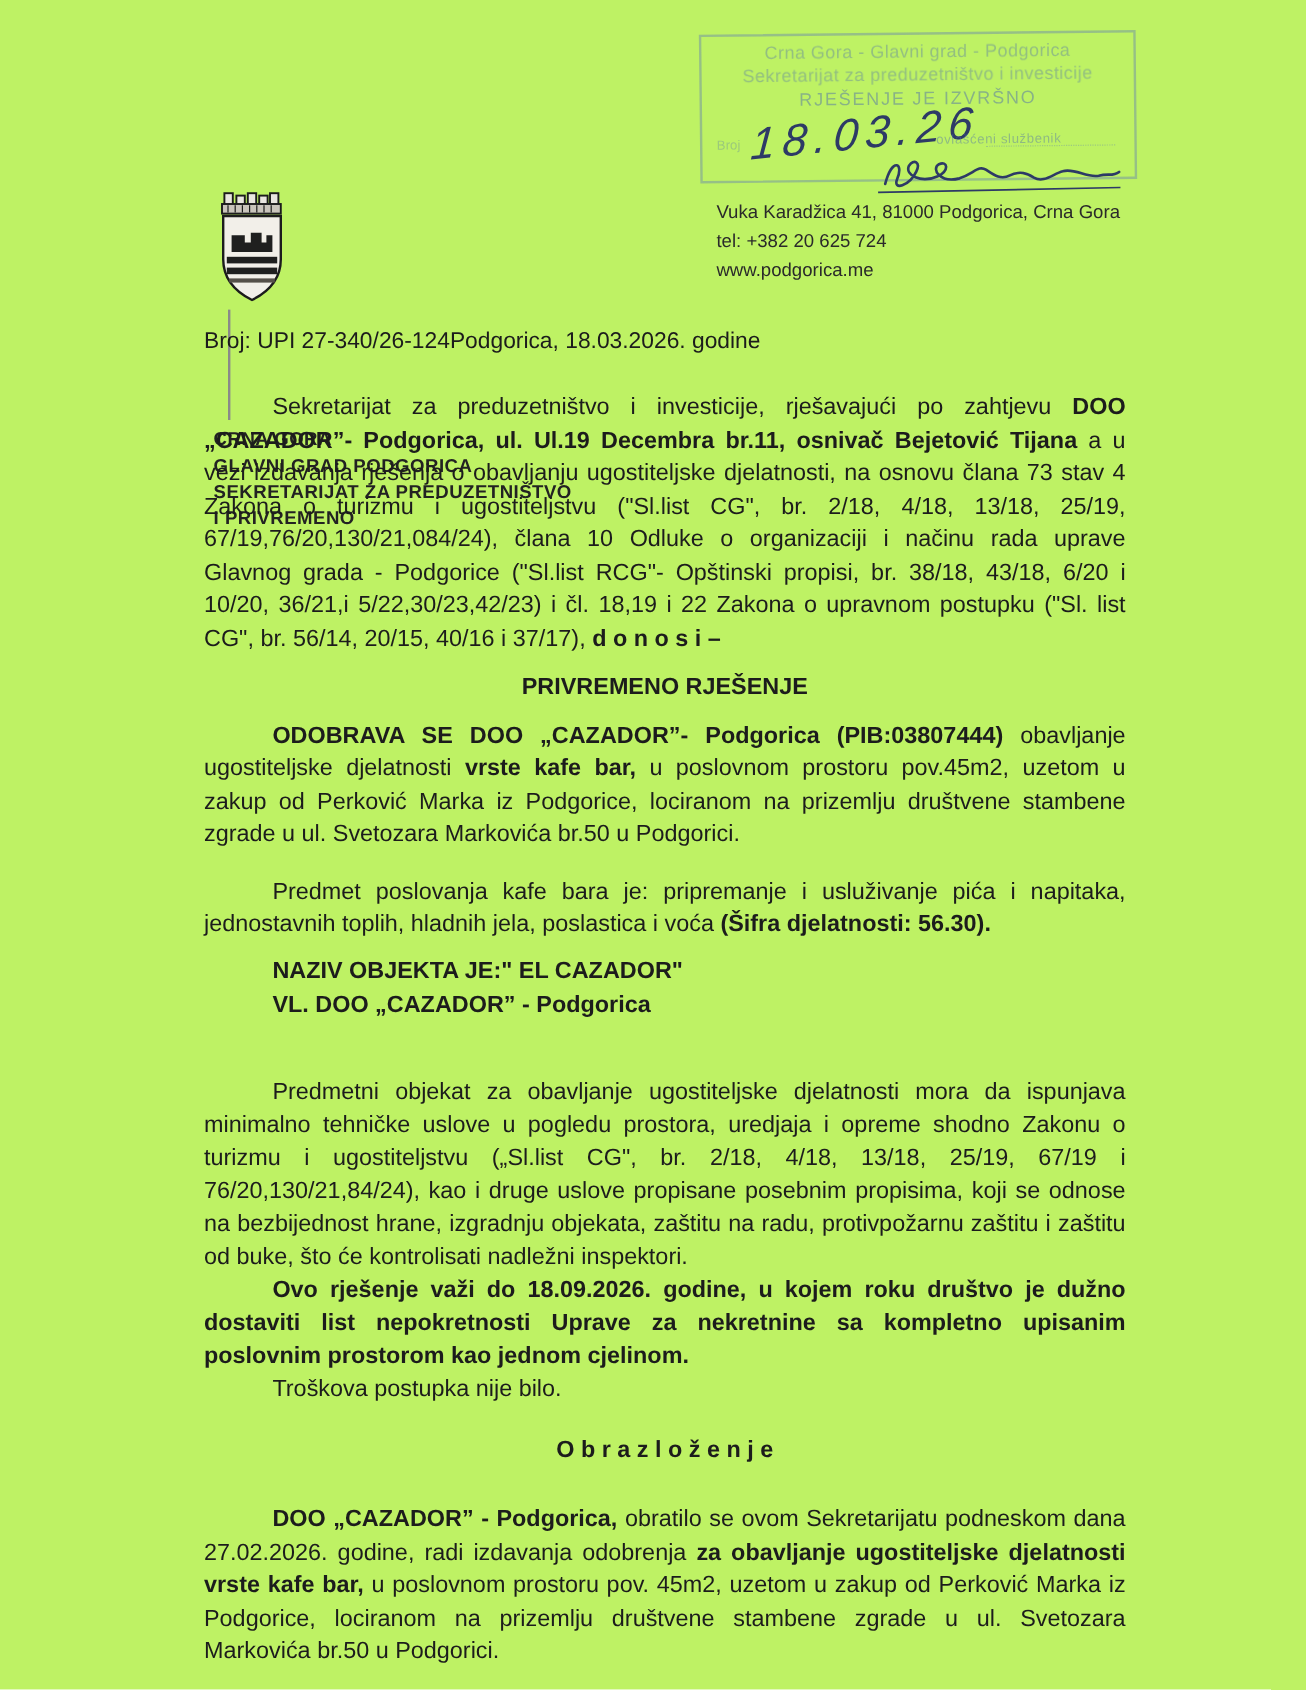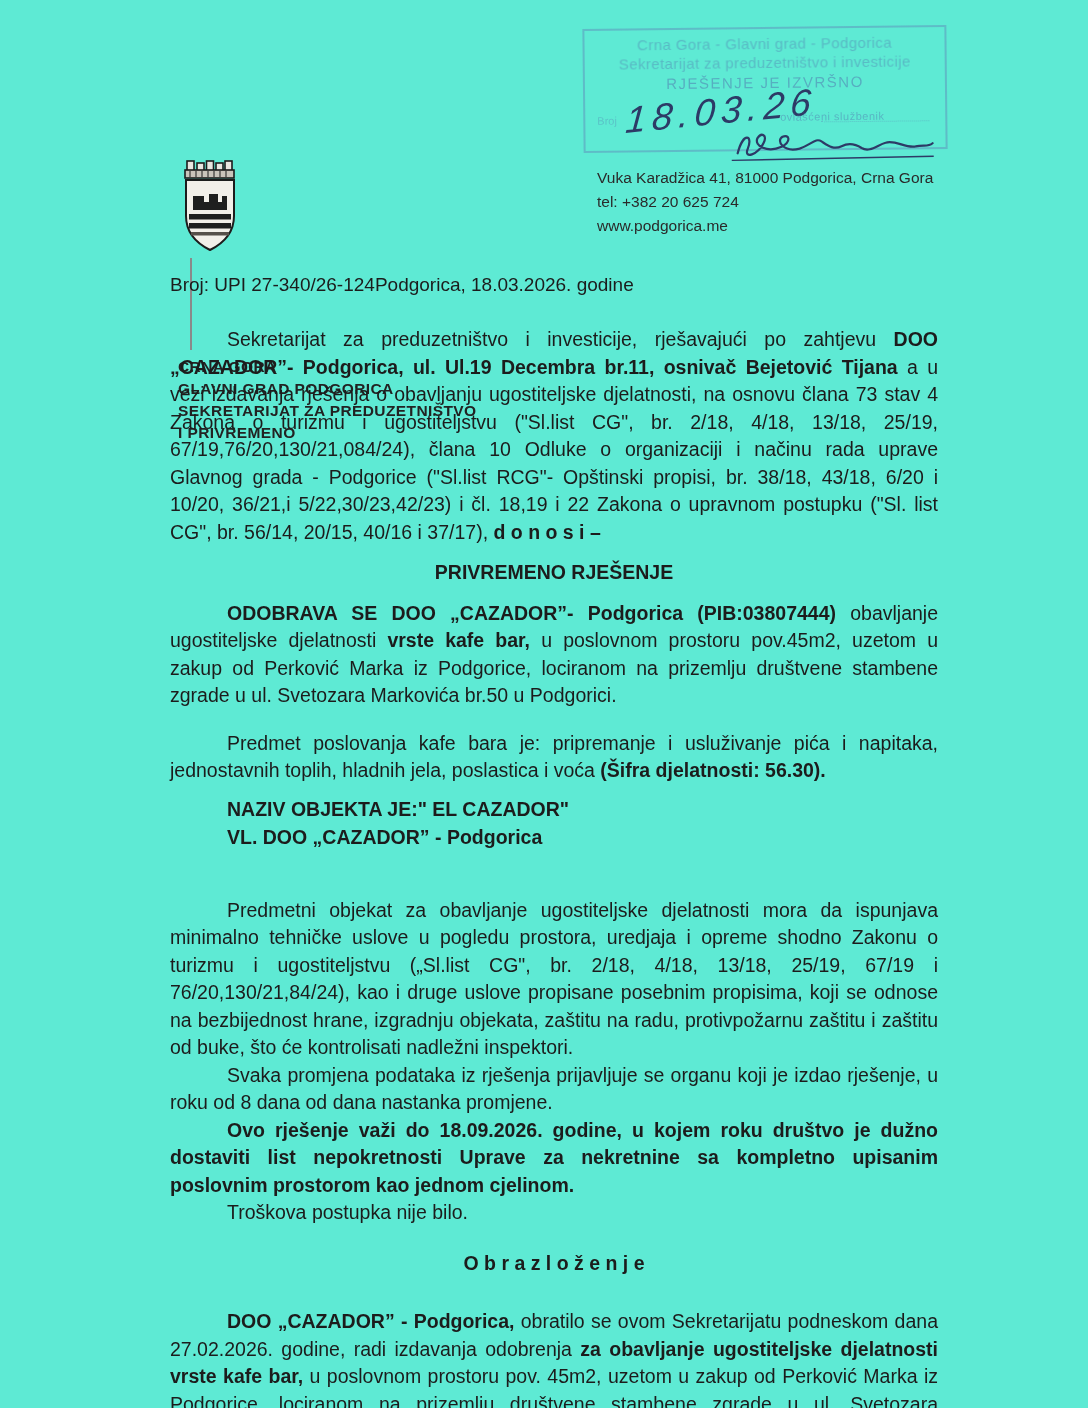--- a/index.html
+++ b/index.html
@@ -1,17 +1,17 @@
 <!DOCTYPE html>
 <html><head>
 <meta charset="utf-8">
 <style>
   html,body { margin:0; padding:0; background:#ffffff; }
   .page {
-    position:relative; width:1088px; height:1408px; background:#5eead4;
+    position:relative; width:1088px; height:1408px; background:#bef264;
     font-family:"Liberation Sans", sans-serif; color:#1c1c1c; overflow:hidden;
   }
 
   
   .stamp {
     position:absolute; left:583px; top:27px; width:364px; height:124px;
     border:2px solid rgba(95,125,180,.42); transform:rotate(-.6deg);
     padding:5px 10px 0 10px; color:rgba(80,112,172,.78); box-sizing:border-box;
   }
   .s-line { text-align:center; font-size:15px; line-height:19px; letter-spacing:.4px; }
@@ -130,21 +130,20 @@
   <div class="content">
     <p class="just ind"><span>Sekretarijat za preduzetništvo i investicije, rješavajući po zahtjevu </span><span style="font-weight: bold;">DOO „CAZADOR”- Podgorica, ul. Ul.19 Decembra br.11, osnivač Bejetović Tijana</span><span> a u vezi izdavanja rješenja o obavljanju ugostiteljske djelatnosti, na osnovu člana 73 stav 4 Zakona o turizmu i ugostiteljstvu ("Sl.list CG", br. 2/18, 4/18, 13/18, 25/19, 67/19,76/20,130/21,084/24), člana 10 Odluke o organizaciji i načinu rada uprave Glavnog grada - Podgorice ("Sl.list RCG"- Opštinski propisi, br. 38/18, 43/18, 6/20 i 10/20, 36/21,i 5/22,30/23,42/23) i čl. 18,19 i 22 Zakona o upravnom postupku ("Sl. list CG", br. 56/14, 20/15, 40/16 i 37/17), </span><span style="font-weight: bold;">d o n o s i –</span></p>
     <h3 class="center h1">PRIVREMENO RJEŠENJE</h3>
     <p class="just ind"><span style="font-weight: bold;">ODOBRAVA SE DOO „CAZADOR”- Podgorica (PIB:03807444)</span><span> obavljanje ugostiteljske djelatnosti </span><span style="font-weight: bold;">vrste kafe bar,</span><span> u poslovnom prostoru pov.45m2, uzetom u zakup od Perković Marka iz Podgorice, lociranom na prizemlju društvene stambene zgrade u ul. Svetozara Markovića br.50 u Podgorici.</span></p>
     <p class="just ind mt20"><span style="font-weight: normal;">Predmet poslovanja kafe bara je: pripremanje i usluživanje pića i napitaka,</span><span> jednostavnih toplih, hladnih jela, poslastica i voća </span><span style="font-weight: bold;">(Šifra djelatnosti: 56.30).</span></p>
     <div class="naziv">
       <div>NAZIV OBJEKTA JE:" EL CAZADOR"</div>
       <div>VL. DOO „CAZADOR”  - Podgorica</div>
     </div>
     <p class="just ind mt46"><span>Predmetni objekat za obavljanje ugostiteljske djelatnosti mora da ispunjava minimalno tehničke uslove u pogledu prostora, uredjaja i opreme shodno Zakonu o turizmu i ugostiteljstvu („Sl.list CG", br. 2/18, 4/18, 13/18, 25/19, 67/19 i 76/20,130/21,84/24), kao i druge uslove propisane posebnim propisima, koji se odnose na bezbijednost hrane, izgradnju objekata, zaštitu na radu, protivpožarnu zaštitu i zaštitu od buke, što će kontrolisati nadležni inspektori.</span></p>
-    <p class="just ind"><span>Svaka promjena podataka iz rješenja prijavljuje se organu koji je izdao rješenje, u roku od 8 dana od dana nastanka promjene.</span></p>
     <p class="just ind"><span style="font-weight: bold;">Ovo rješenje važi do 18.09.2026. godine, u kojem roku društvo je dužno dostaviti list nepokretnosti Uprave za nekretnine sa kompletno upisanim poslovnim prostorom kao jednom cjelinom.</span></p>
     <p class="ind">Troškova postupka nije bilo.</p>
     <h3 class="center h2">O b r a z l o ž e n j e</h3>
     <p class="just ind"><span style="font-weight: bold;">DOO „CAZADOR” - Podgorica,</span><span> obratilo se ovom Sekretarijatu podneskom dana 27.02.2026. godine, radi izdavanja odobrenja </span><span style="font-weight: bold;">za obavljanje ugostiteljske djelatnosti vrste kafe bar,</span><span> u poslovnom prostoru pov. 45m2, uzetom u zakup od Perković Marka iz Podgorice, lociranom na prizemlju društvene stambene zgrade u ul. Svetozara Markovića br.50 u Podgorici.</span></p>
 
   </div>
 
 </div>
 
 </body></html>

